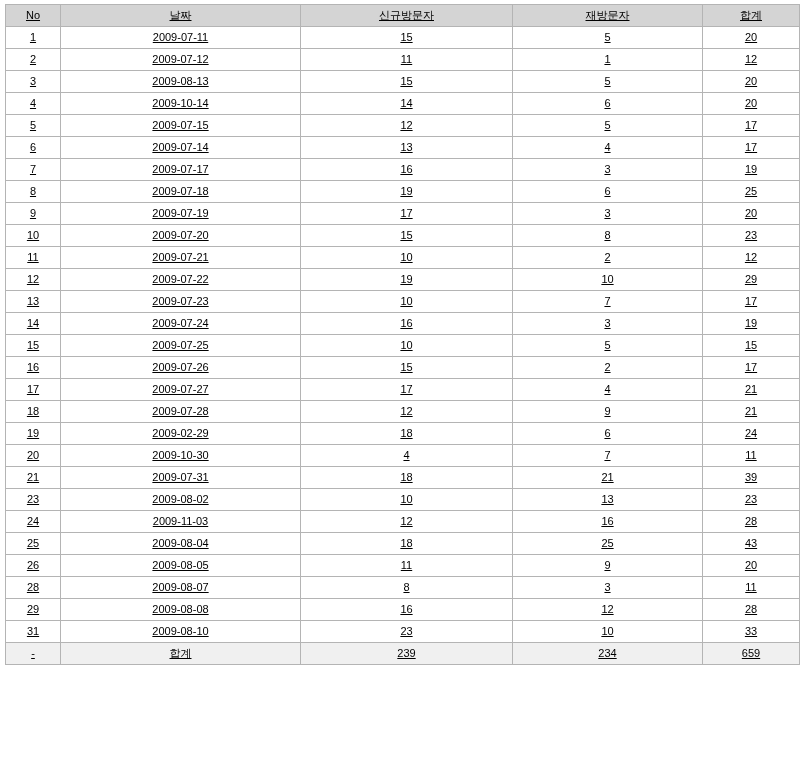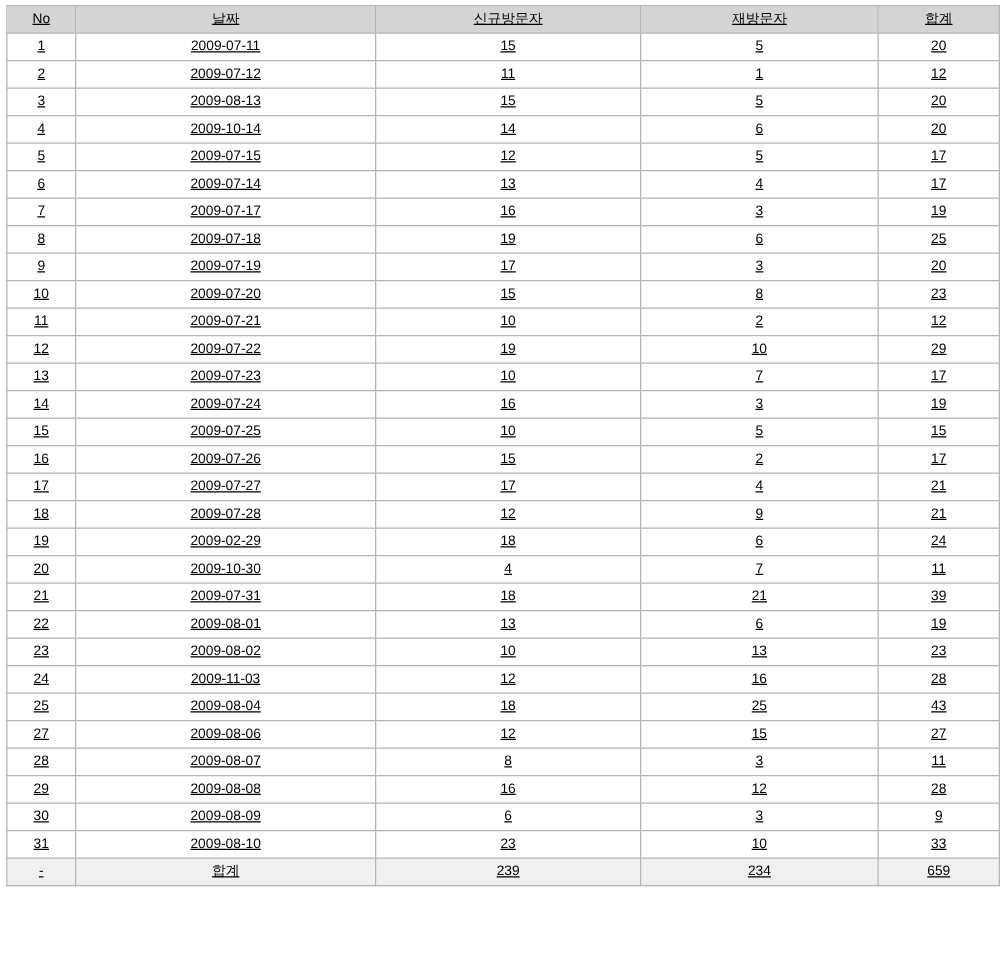--- a/index.html
+++ b/index.html
@@ -213,27 +213,20 @@
         <td>11</td>
       </tr>
       <tr>
         <td>21</td>
         <td>2009-07-31</td>
         <td>18</td>
         <td>21</td>
         <td>39</td>
       </tr>
       <tr>
-        <td>22</td>
-        <td>2009-08-01</td>
-        <td>13</td>
-        <td>6</td>
-        <td>19</td>
-      </tr>
-      <tr>
         <td>23</td>
         <td>2009-08-02</td>
         <td>10</td>
         <td>13</td>
         <td>23</td>
       </tr>
       <tr>
         <td>24</td>
         <td>2009-11-03</td>
         <td>12</td>
@@ -241,46 +234,39 @@
         <td>28</td>
       </tr>
       <tr>
         <td>25</td>
         <td>2009-08-04</td>
         <td>18</td>
         <td>25</td>
         <td>43</td>
       </tr>
       <tr>
-        <td>27</td>
-        <td>2009-08-06</td>
-        <td>12</td>
-        <td>15</td>
-        <td>27</td>
+        <td>26</td>
+        <td>2009-08-05</td>
+        <td>11</td>
+        <td>9</td>
+        <td>20</td>
       </tr>
       <tr>
         <td>28</td>
         <td>2009-08-07</td>
         <td>8</td>
         <td>3</td>
         <td>11</td>
       </tr>
       <tr>
         <td>29</td>
         <td>2009-08-08</td>
         <td>16</td>
         <td>12</td>
         <td>28</td>
-      </tr>
-      <tr>
-        <td>30</td>
-        <td>2009-08-09</td>
-        <td>6</td>
-        <td>3</td>
-        <td>9</td>
       </tr>
       <tr>
         <td>31</td>
         <td>2009-08-10</td>
         <td>23</td>
         <td>10</td>
         <td>33</td>
       </tr>
       <tr class="total-row">
         <td>-</td>

